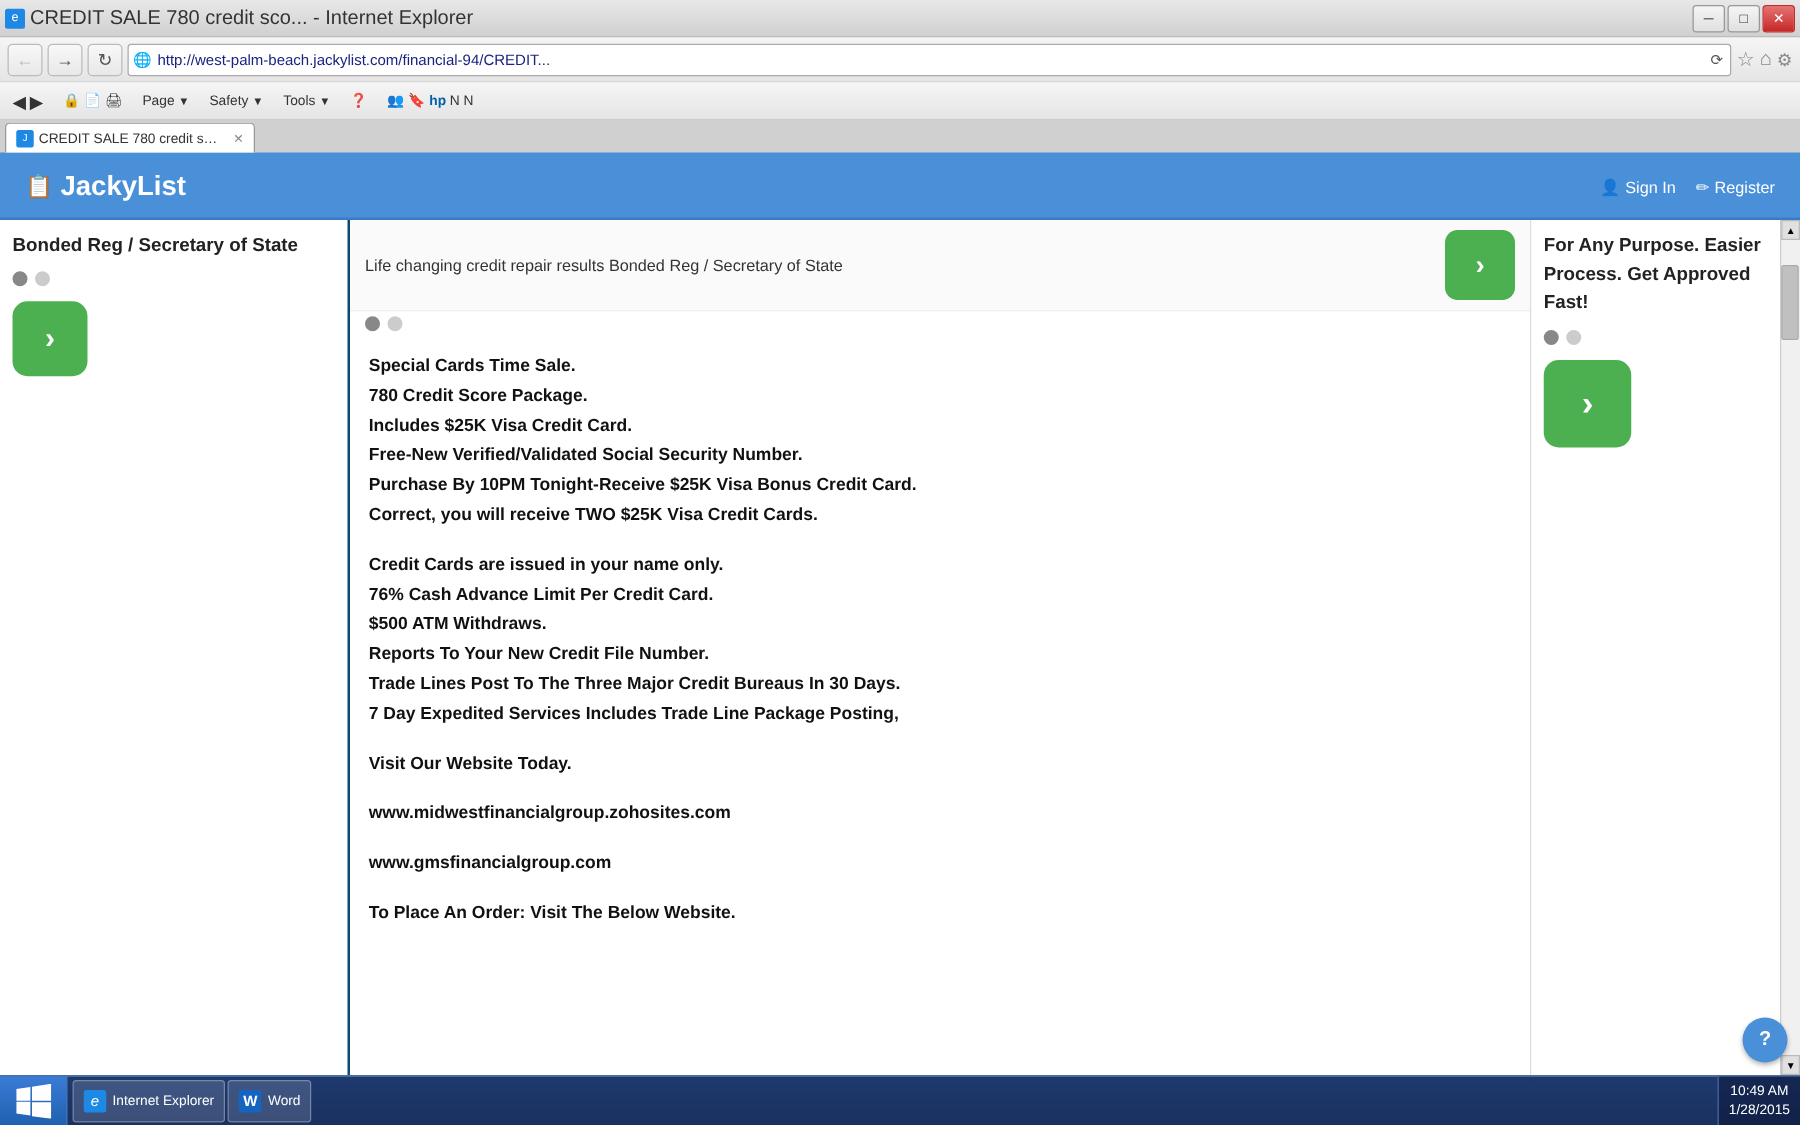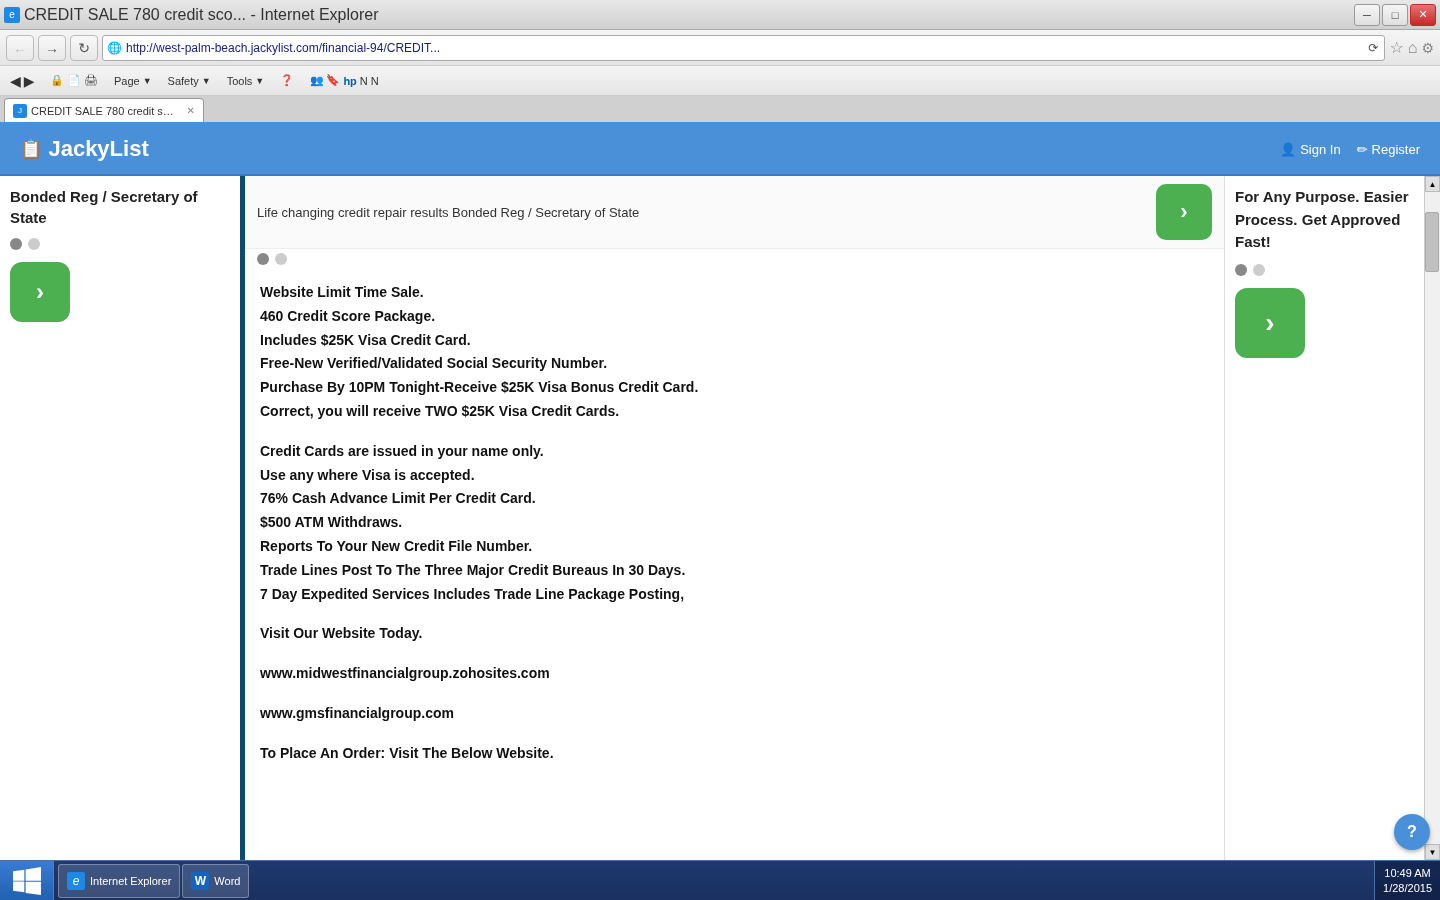--- a/index.html
+++ b/index.html
@@ -98,21 +98,21 @@
     .tab.active { background: white; border-color: #999; z-index: 1; }
     .tab-favicon { width: 14px; height: 14px; background: #1e88e5; border-radius: 2px; display:flex; align-items:center; justify-content:center; color:white; font-size:8px; flex-shrink:0; }
     .tab-label { overflow: hidden; text-overflow: ellipsis; white-space: nowrap; flex: 1; font-size: 11px; }
     .tab-close { font-size: 10px; color: #888; cursor: pointer; margin-left: 4px; }
 
     
     .content-area { flex: 1; display: flex; overflow: hidden; }
 
     
     .sidebar {
-      width: 245px; background: white; border-right: 5px solid #0c4a6e;
+      width: 280px; background: white; border-right: 2px solid #0c4a6e;
       display: flex; flex-direction: column; overflow-y: auto; flex-shrink: 0;
     }
     .sidebar-ad {
       padding: 10px; display: flex; flex-direction: column; align-items: flex-start;
     }
     .sidebar-ad-text { font-size: 15px; font-weight: bold; color: #222; line-height: 1.4; margin-bottom: 10px; }
     .slider-dots { display: flex; gap: 6px; margin-bottom: 12px; }
     .dot { width: 12px; height: 12px; border-radius: 50%; background: #ccc; cursor: pointer; }
     .dot.active { background: #888; }
     .next-btn {
@@ -301,31 +301,30 @@
       </div>
 
       <div class="slider-dots-row">
         <div class="dot active"></div>
         <div class="dot"></div>
       </div>
 
       <div class="listing-body">
 
         <div class="listing-section">
-          <div class="listing-line">Website Limit Time Sale.</div>
-          <div class="listing-line">460 Credit Score Package.</div>
+          <div class="listing-line">Special Cards Time Sale.</div>
+          <div class="listing-line">780 Credit Score Package.</div>
           <div class="listing-line">Includes $25K Visa Credit Card.</div>
           <div class="listing-line">Free-New Verified/Validated Social Security Number.</div>
           <div class="listing-line">Purchase By 10PM Tonight-Receive $25K Visa Bonus Credit Card.</div>
           <div class="listing-line">Correct, you will receive TWO $25K Visa Credit Cards.</div>
         </div>
 
         <div class="listing-section">
           <div class="listing-line">Credit Cards are issued in your name only.</div>
-          <div class="listing-line">Use any where Visa is accepted.</div>
           <div class="listing-line">76% Cash Advance Limit Per Credit Card.</div>
           <div class="listing-line">$500 ATM Withdraws.</div>
           <div class="listing-line">Reports To Your New Credit File Number.</div>
           <div class="listing-line">Trade Lines Post To The Three Major Credit Bureaus In 30 Days.</div>
           <div class="listing-line">7 Day Expedited Services Includes Trade Line Package Posting,</div>
         </div>
 
         <div class="listing-section">
           <div class="listing-line">Visit Our Website Today.</div>
         </div>

